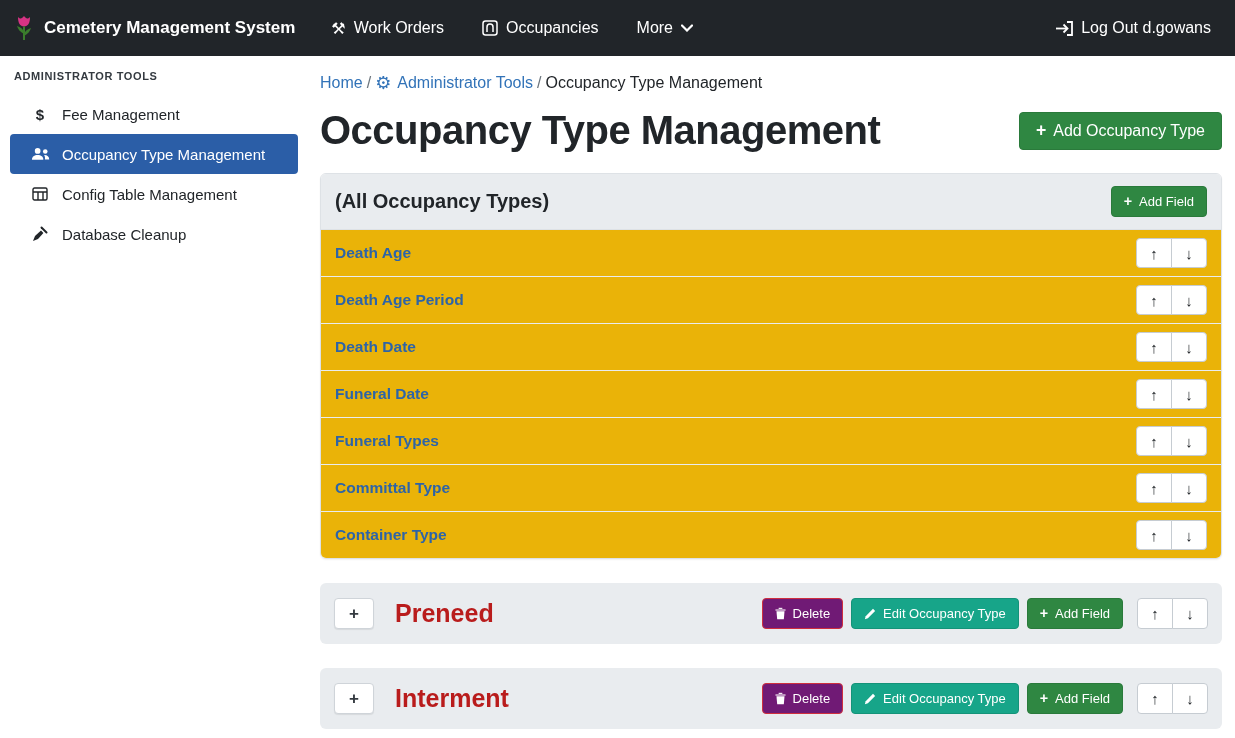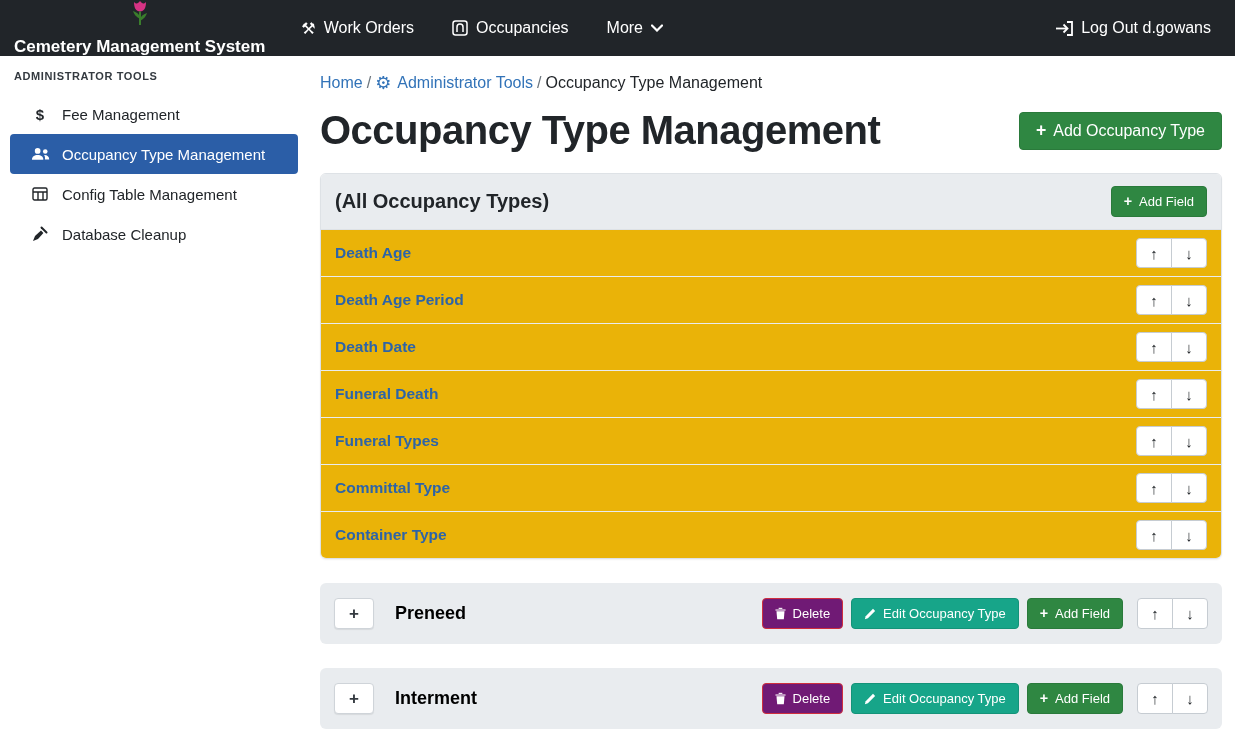--- a/index.html
+++ b/index.html
@@ -21,21 +21,20 @@
   }
   .brand {
     display: flex;
     align-items: center;
     gap: 10px;
     font-size: 17px;
     font-weight: 700;
     color: #fff;
     text-decoration: none;
     cursor: pointer;
-    flex-direction: column;
   }
   .main-nav { display: flex; align-items: center; gap: 38px; margin-left: 36px; font-size: 16px; }
   .nav-link {
     display: flex;
     align-items: center;
     gap: 8px;
     color: #fff;
     text-decoration: none;
     cursor: pointer;
   }
@@ -174,21 +173,21 @@
     font-size: 17px;
     font-weight: 700;
     color: #343a40;
     cursor: pointer;
     display: inline-flex;
     align-items: center;
     justify-content: center;
     box-shadow: 0 1px 1px rgba(0,0,0,.08);
     font-family: inherit;
   }
-  .section-title { font-size: 18px; font-weight: 600; color: #000000; margin-left: 21px; }
+  .section-title { font-size: 25px; font-weight: 600; color: #b91c1c; margin-left: 21px; }
   .section-actions { margin-left: auto; display: flex; align-items: center; gap: 8px; }
   .section-actions .arrow-group { margin-left: 6px; }
   .section-actions .btn-arrow { height: 31px; }
 </style>
 </head>
 <body>
 
 <header class="navbar">
   <a class="brand">
     <span style="display:inline-flex;">
@@ -339,21 +338,21 @@
         <div class="arrow-group">
           <button class="btn-arrow first">
               <span>↑</span>
             </button>
           <button class="btn-arrow last">
               <span>↓</span>
             </button>
         </div>
       </div>
       <div class="field-row">
-        <a class="field-link">Funeral Death</a>
+        <a class="field-link">Funeral Date</a>
         <div class="arrow-group">
           <button class="btn-arrow first">
               <span>↑</span>
             </button>
           <button class="btn-arrow last">
               <span>↓</span>
             </button>
         </div>
       </div>
       <div class="field-row">

